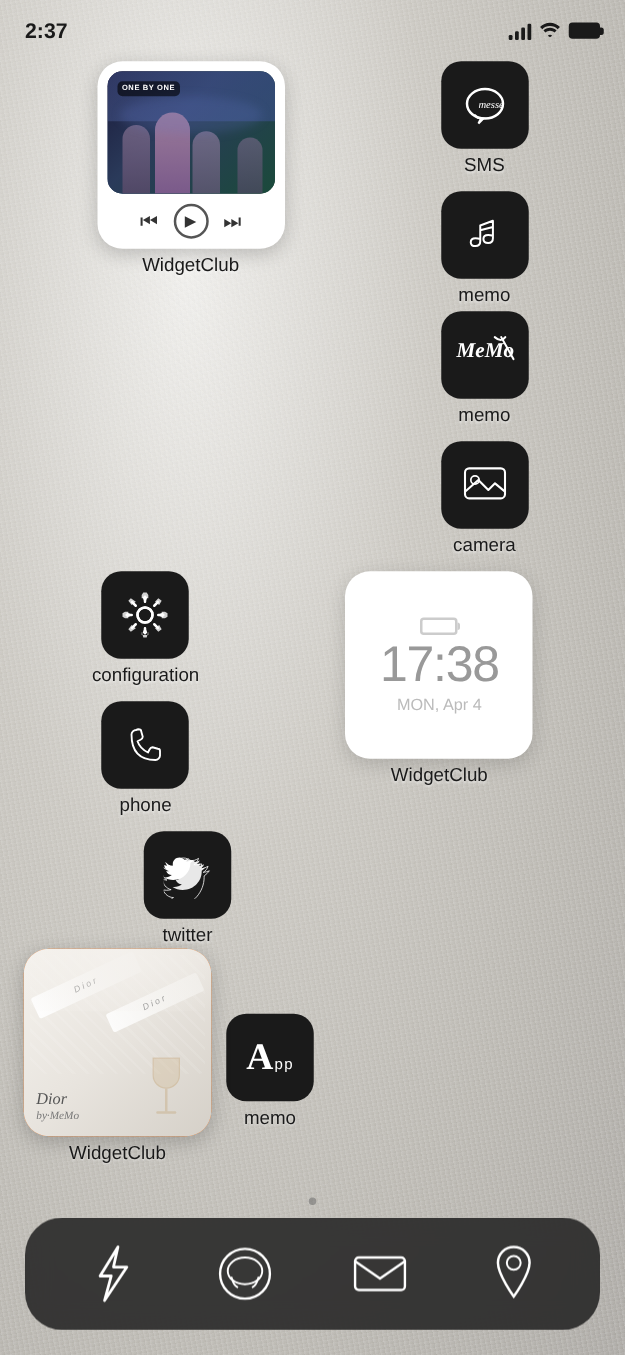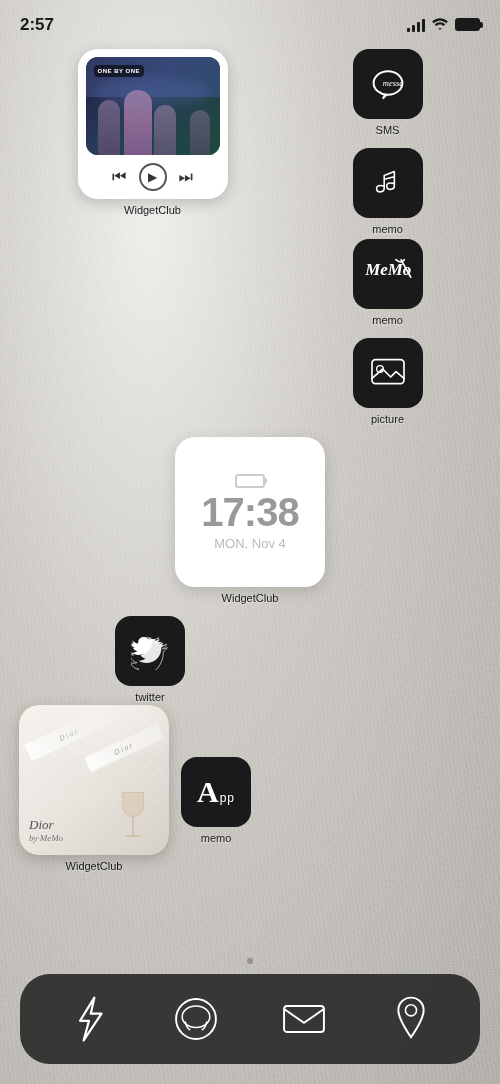--- a/index.html
+++ b/index.html
@@ -95,21 +95,21 @@
     .app-icon-img {
       width: 70px;
       height: 70px;
       border-radius: 16px;
       display: flex;
       align-items: center;
       justify-content: center;
       overflow: hidden;
     }
     .app-icon-label {
-      font-size: 11px;
+      font-size: 15px;
       color: #1a1a1a;
       text-align: center;
       text-shadow: 0 1px 2px rgba(255,255,255,0.6);
       font-weight: 400;
     }
 
     
     .black-icon {
       background: #1a1a1a;
       color: #fde047;
@@ -213,21 +213,21 @@
       right: -4px;
       top: 50%;
       transform: translateY(-50%);
       width: 2px;
       height: 6px;
       background: #ccc;
       border-radius: 0 2px 2px 0;
     }
     .clock-time {
       font-size: 40px;
-      font-weight: 700;
+      font-weight: 400;
       color: #999;
       letter-spacing: -1px;
       line-height: 1;
     }
     .clock-date {
       font-size: 13px;
       color: #bbb;
       font-weight: 300;
       margin-top: 4px;
     }
@@ -342,21 +342,21 @@
       border-radius: 50%;
     }
   </style>
 </head>
 <body>
 
 <div class="bg"></div>
 <div class="screen">
 
   <div class="status-bar">
-    <span class="status-time">2:57</span>
+    <span class="status-time">2:37</span>
     <div class="status-icons">
       <div class="signal-bars">
         <div class="signal-bar" style="height:4px"></div>
         <div class="signal-bar" style="height:7px"></div>
         <div class="signal-bar" style="height:10px"></div>
         <div class="signal-bar" style="height:13px"></div>
       </div>
       <span class="wifi-icon">
         <svg width="18" height="14" viewBox="0 0 24 18">
             <path d="M12 6C8.8 6 5.9 7.3 3.8 9.4L1.4 7C4.1 4.3 7.9 2.5 12 2.5s7.9 1.8 10.6 4.5L20.2 9.4C18.1 7.3 15.2 6 12 6zm0 5c-1.9 0-3.6.8-4.8 2L5 10.9C6.8 9 9.3 8 12 8s5.2 1 7 2.9L16.8 13C15.6 11.8 13.9 11 12 11zm0 4.5c-.9 0-1.7.4-2.3 1L12 18l2.3-1.5c-.6-.6-1.4-1-2.3-1z" fill="#1a1a1a"></path>
@@ -434,32 +434,57 @@
           <span class="app-icon-label">memo</span>
         </div>
         <div class="app-icon">
           <div class="app-icon-img black-icon">
             <svg width="40" height="38" viewBox="0 0 60 56">
               <rect x="6" y="8" width="48" height="36" rx="5" ry="5" fill="none" stroke="white" stroke-width="2.5"></rect>
               <circle cx="18" cy="22" r="5" fill="none" stroke="white" stroke-width="2"></circle>
               <path d="M6 36 L22 22 L34 34 L42 26 L54 36" fill="none" stroke="white" stroke-width="2.5" stroke-linecap="round" stroke-linejoin="round"></path>
             </svg>
           </div>
-          <span class="app-icon-label">picture</span>
+          <span class="app-icon-label">camera</span>
         </div>
       </div>
     </div>
 
     <div class="row" style="margin-top:4px;">
+      <div style="display:flex;flex-direction:column;gap:12px;align-items:center;">
+        <div class="app-icon">
+          <div class="app-icon-img black-icon">
+            <svg class="gear-svg" viewBox="0 0 60 60">
+              <circle cx="30" cy="30" r="9" fill="none" stroke="white" stroke-width="3"></circle>
+              <path d="M30 8 L30 14 M30 46 L30 52 M8 30 L14 30 M46 30 L52 30 M14.6 14.6 L18.9 18.9 M41.1 41.1 L45.4 45.4 M45.4 14.6 L41.1 18.9 M18.9 41.1 L14.6 45.4" stroke="white" stroke-width="3" stroke-linecap="round"></path>
+              <path d="M30 16 L33 8 L27 8 Z M30 44 L27 52 L33 52 Z M16 30 L8 27 L8 33 Z M44 30 L52 33 L52 27 Z" fill="white"></path>
+
+              <path d="M26 6 L28 3 L32 3 L34 6 L34 10 L26 10 Z M26 50 L28 57 L32 57 L34 50 L34 54 L26 54 Z M6 26 L3 28 L3 32 L6 34 L10 34 L10 26 Z M54 26 L57 28 L57 32 L54 34 L50 34 L50 26 Z" fill="white" opacity="0.8"></path>
+
+              <path d="M13 10 L10 13 L14 18 L19 14 Z M47 42 L50 47 L46 50 L42 46 Z M13 50 L10 47 L14 42 L19 46 Z M47 18 L50 13 L46 10 L42 14 Z" fill="white" opacity="0.8"></path>
+              <circle cx="30" cy="30" r="9" fill="none" stroke="white" stroke-width="3"></circle>
+            </svg>
+          </div>
+          <span class="app-icon-label">configuration</span>
+        </div>
+        <div class="app-icon">
+          <div class="app-icon-img black-icon">
+            <svg class="phone-svg" viewBox="0 0 60 60">
+              <path d="M18 10 C15 10 12 13 12 16 C12 38 22 50 44 50 C47 50 50 47 50 44 L50 38 C50 36 49 35 47 35 L40 33 C38 33 37 34 36 36 L34 40 C28 37 22 31 20 25 L24 23 C26 22 27 21 27 19 L25 12 C25 10 23 9 21 9 Z" fill="none" stroke="white" stroke-width="2.5" stroke-linejoin="round"></path>
+            </svg>
+          </div>
+          <span class="app-icon-label">phone</span>
+        </div>
+      </div>
 
       <div class="app-icon widget-clock">
         <div class="clock-widget-box">
           <div class="clock-battery"></div>
           <div class="clock-time">17:38</div>
-          <div class="clock-date">MON, Nov 4</div>
+          <div class="clock-date">MON, Apr 4</div>
         </div>
         <span class="app-icon-label">WidgetClub</span>
       </div>
     </div>
 
     <div class="row" style="margin-top:4px;">
       <div style="display:flex;flex-direction:column;gap:12px;align-items:center;">
         <div class="app-icon">
           <div class="app-icon-img black-icon">
             <svg class="twitter-bird" viewBox="0 0 60 60">

